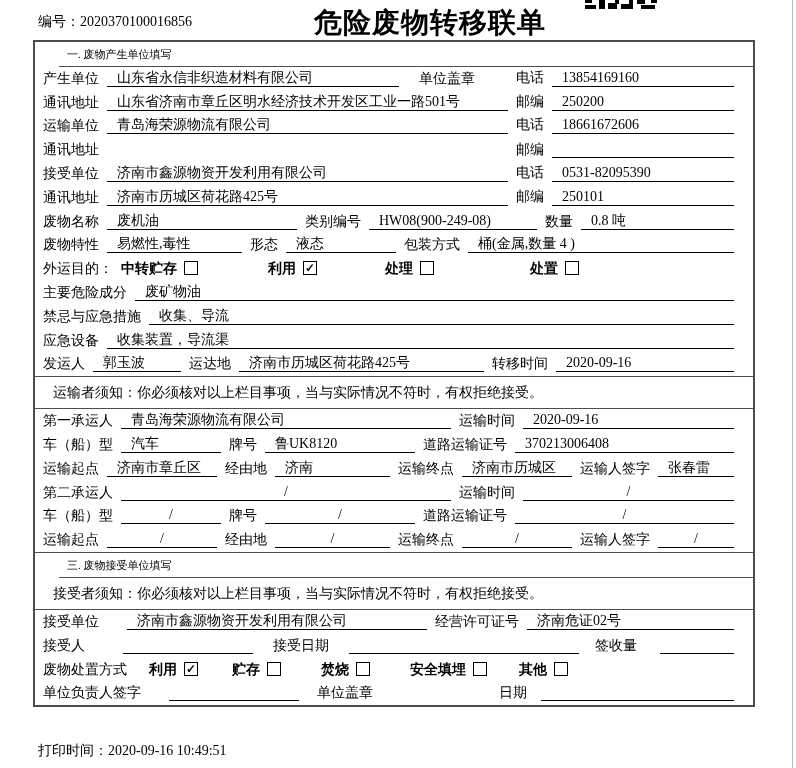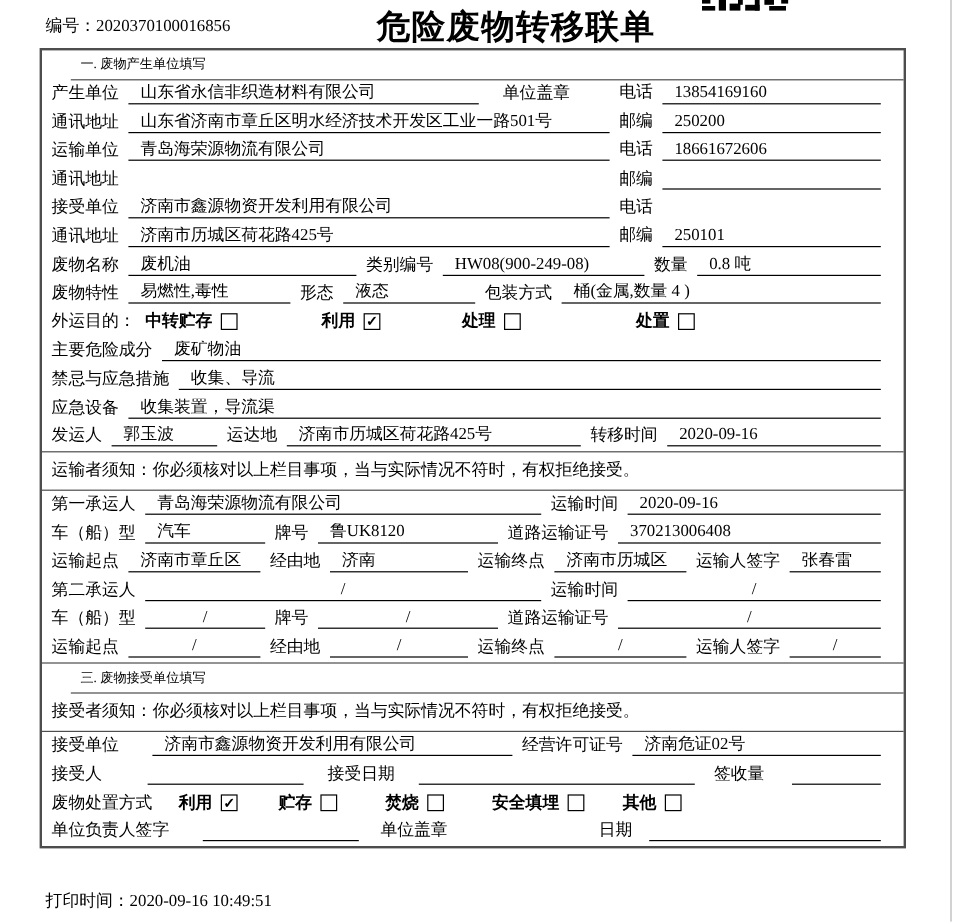--- a/index.html
+++ b/index.html
@@ -20,21 +20,21 @@
   .form {
     position:absolute; left:33px; top:40px; width:722px;
     border:2px solid #4d4d4d; background:#fff; box-sizing:border-box;
   }
   .section + .section { border-top:1.5px solid #4d4d4d; }
   .sec-header {
     font-weight:normal; font-size:11px; line-height:16px;
     padding:4px 8px 4px 8px; border-bottom:1.5px solid #4d4d4d;margin-left:24px;
   }
   .notice {
-    height:31px; display:flex; align-items:center; padding:0 8px;
+    height:31px; display:flex; align-items:center; padding:0 18px;
     border-bottom:1.5px solid #4d4d4d; line-height:16px;
   }
   .row {
     display:flex; align-items:flex-end; height:23.8px;
     padding:0 19px 4px 8px; line-height:16px; box-sizing:border-box;
   }
   .leftcol { flex:1 1 auto; display:flex; align-items:flex-end; margin-right:8px; min-width:0; }
   .rightcol { flex:0 0 218px; display:flex; }
   .lbl { white-space:nowrap; padding-right:8px; flex:0 0 auto; }
   .row .lbl:not(:first-child), .leftcol .lbl:not(:first-child) { padding-left:8px; }
@@ -118,20 +118,21 @@
           <span class="fld grow"></span>
         </div>
       </div>
       <div class="row">
         <div class="leftcol">
           <span class="lbl">接受单位</span>
           <span class="fld grow">济南市鑫源物资开发利用有限公司</span>
         </div>
         <div class="rightcol">
           <span class="lbl">电话</span>
+          <span class="fld grow">0531-82095390</span>
         </div>
       </div>
       <div class="row">
         <div class="leftcol">
           <span class="lbl">通讯地址</span>
           <span class="fld grow">济南市历城区荷花路425号</span>
         </div>
         <div class="rightcol">
           <span class="lbl">邮编</span>
           <span class="fld grow">250101</span>

